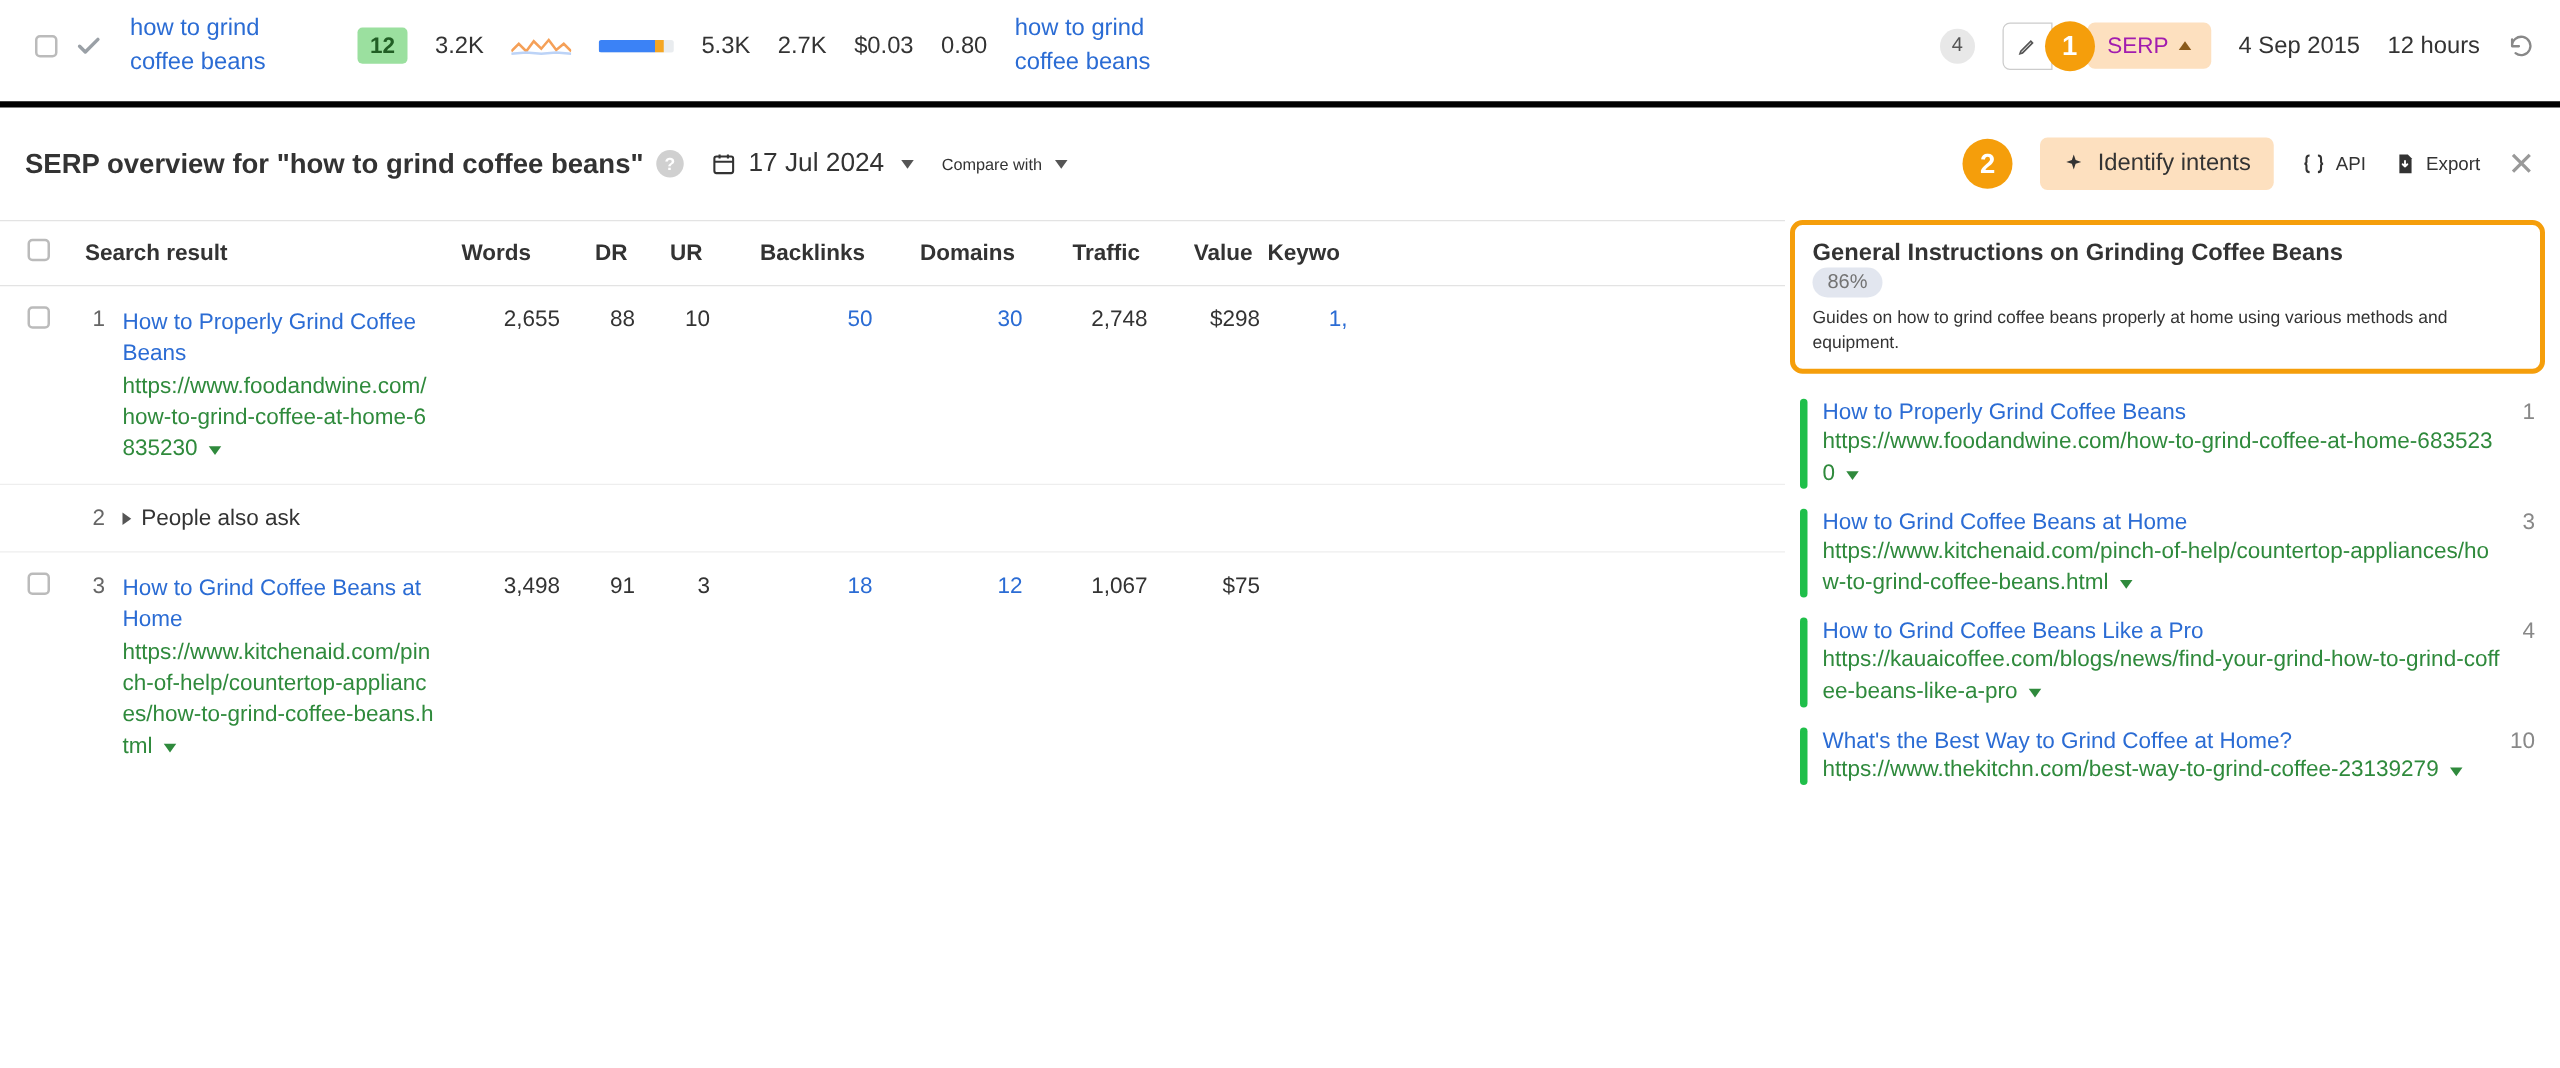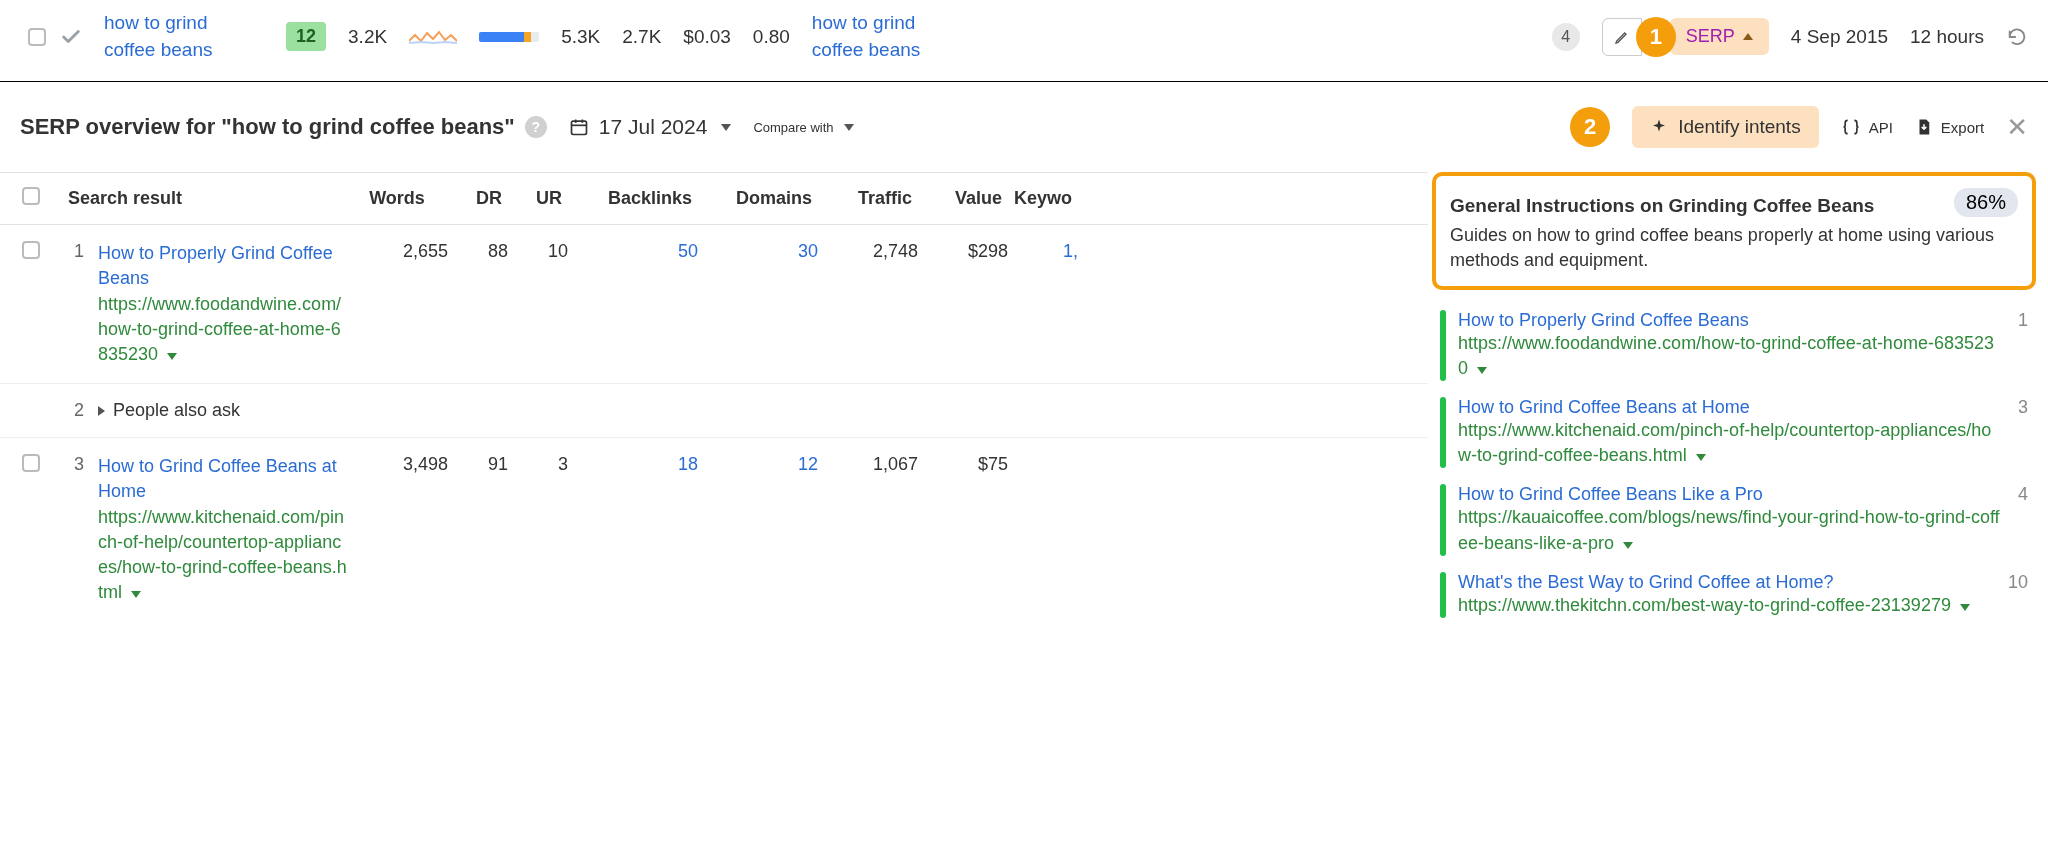--- a/index.html
+++ b/index.html
@@ -1,21 +1,21 @@
 <!DOCTYPE html>
 <html><head>
 <meta charset="utf-8">
 <style>
   * { box-sizing: border-box; margin: 0; padding: 0; }
   body { font-family: -apple-system, BlinkMacSystemFont, "Segoe UI", Helvetica, Arial, sans-serif; font-size: 18px; color: #333; background: #fff; }
   a { color: #2b6cd4; text-decoration: none; }
   .checkbox { width: 18px; height: 18px; border: 2px solid #bbb; border-radius: 4px; background: #fff; display:inline-block; }
 
   
-  .kw-row { display: flex; align-items: center; gap: 22px; padding: 10px 20px 18px 28px; border-bottom: 1px solid #000000; }
+  .kw-row { display: flex; align-items: center; gap: 22px; padding: 10px 20px 18px 28px; border-bottom: 5px solid #000000; }
   .check-col { display:flex; align-items:center; gap:14px; }
   .check-svg { width:22px; height:22px; }
   .kw-link { color:#2b6cd4; font-size:19px; line-height:1.4; max-width:160px; }
   .badge-green { background:#9be09f; color:#215e24; font-weight:700; border-radius:4px; padding:4px 10px; font-size:18px; }
   .num { font-size:19px; color:#333; }
   .spark { width:48px; height:20px; }
   .prog { width:60px; height:10px; background:#e9ecef; border-radius:2px; overflow:hidden; display:flex; }
   .prog .a{background:#3b82f6;height:100%;}
   .prog .b{background:#f5a623;height:100%;}
   .kw-right { margin-left:auto; display:flex; align-items:center; gap:22px; }
@@ -70,24 +70,24 @@
   .trow .c-kw{width:70px; color:#2b6cd4; padding-left:12px;}
   .paa{ color:#333; display:flex; align-items:center; gap:8px;}
   .caret-right{ display:inline-block; border-left:7px solid #555;border-top:5px solid transparent;border-bottom:5px solid transparent;}
   .caret-down{ display:inline-block; border-top:7px solid #2f8a3c;border-left:5px solid transparent;border-right:5px solid transparent; margin-left:4px;}
   .caret-down-dark{ display:inline-block; border-top:7px solid #555;border-left:5px solid transparent;border-right:5px solid transparent; margin-left:4px;}
   .caret-up-brown{ display:inline-block; border-bottom:7px solid #8a5a1a;border-left:5px solid transparent;border-right:5px solid transparent;}
 
   
   .panel{ width:620px; padding:0 12px 0 4px;}
   .intent-box{ border:4px solid #f59e0b; border-radius:10px; padding:12px 14px; margin-bottom:12px;}
-  .intent-head{ display:flex; align-items:flex-end; }
+  .intent-head{ display:flex; align-items:flex-start; flex-direction:column;}
   .intent-title{ font-weight:700; font-size:19px; flex:1;}
-  .pct-badge{ background:#e2e6ef; border-radius:14px; padding:3px 12px; font-size:20px; color:#000000;}
-  .intent-desc{ font-size:18px; color:#333; margin-top:6px; line-height:1.4;}
+  .pct-badge{ background:#e2e6ef; border-radius:14px; padding:3px 12px; font-size:16px; color:#737373;}
+  .intent-desc{ font-size:14px; color:#333; margin-top:6px; line-height:1.4;}
   .serp-item{ display:flex; padding:8px 4px 8px 8px; gap:12px;}
   .bar-green{ width:6px; background:#1fbf4a; border-radius:3px; align-self:stretch;}
   .serp-body{ flex:1; min-width:0;}
   .serp-title{ color:#2b6cd4; font-size:18px;}
   .serp-url{ color:#2f8a3c; font-size:18px; line-height:1.4; word-break:break-all;}
   .serp-rank{ color:#888; font-size:18px; padding:0 4px;}
 
   svg{display:block;}
 </style>
 </head>

